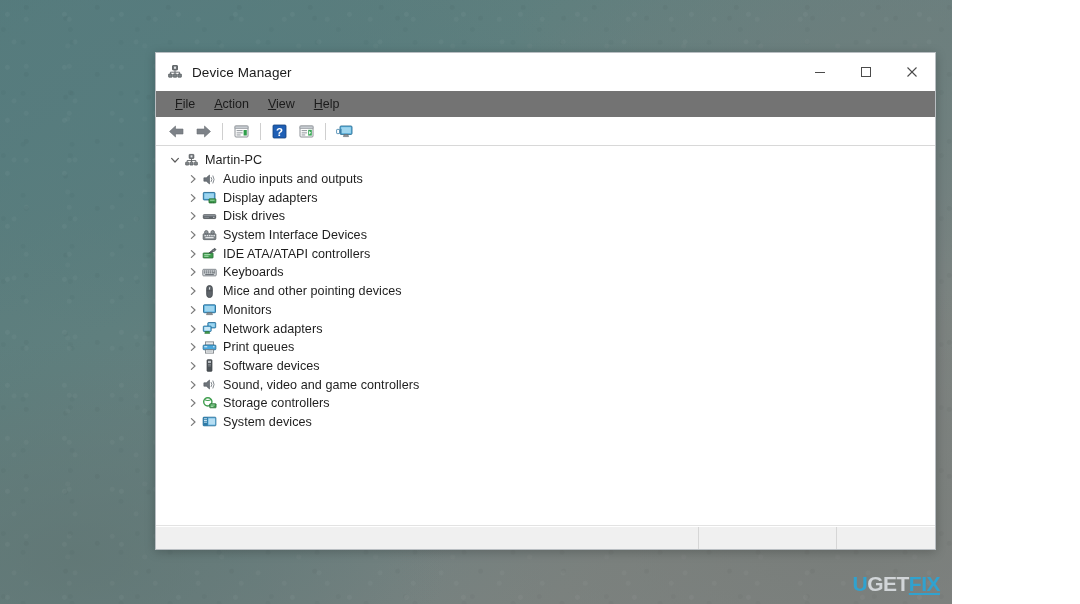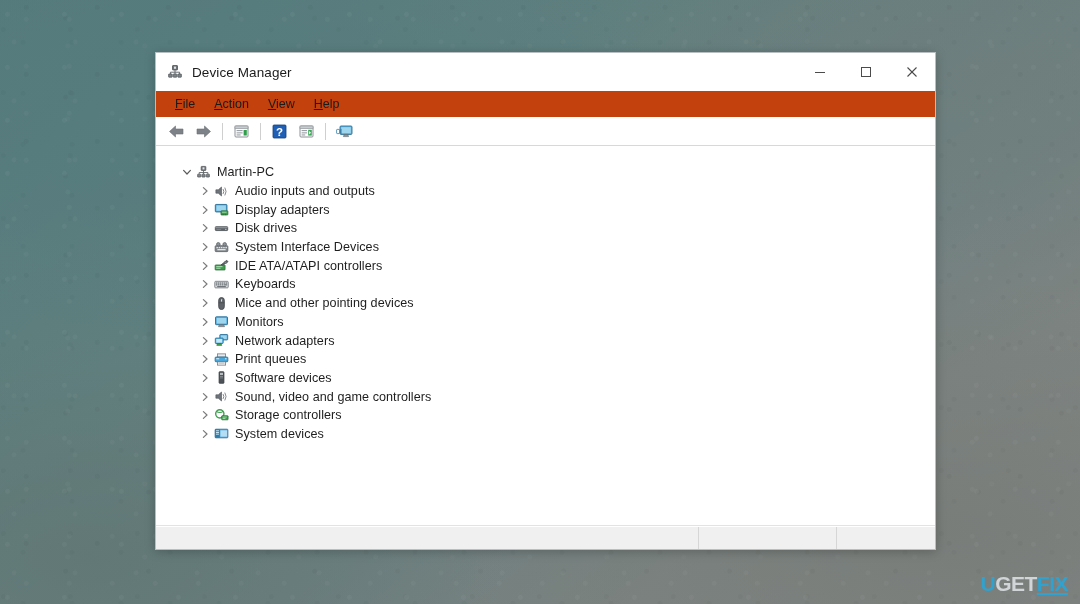--- a/index.html
+++ b/index.html
@@ -9,21 +9,21 @@
   body {
     width: 1080px;
     height: 604px;
     overflow: hidden;
     font-family: "Liberation Sans", sans-serif;
   }
 
   
   #desktop {
     position: relative;
-    width: 1080px;
+    width: 952px;
     height: 604px;
     background-color: #5d7b7d;
     background-image:
       radial-gradient(ellipse 70% 60% at 18% 18%, rgba(86,124,126,0.95) 0%, rgba(86,124,126,0) 62%),
       radial-gradient(ellipse 80% 70% at 88% 88%, rgba(120,125,122,0.95) 0%, rgba(120,125,122,0) 60%),
       radial-gradient(ellipse 60% 50% at 92% 12%, rgba(110,126,124,0.7) 0%, rgba(110,126,124,0) 65%),
       radial-gradient(ellipse 60% 55% at 8% 92%, rgba(96,118,116,0.8) 0%, rgba(96,118,116,0) 65%),
       linear-gradient(145deg, #557a7c 0%, #5f7f7e 32%, #6d8080 58%, #7c8380 78%, #848684 100%);
   }
   
@@ -94,21 +94,21 @@
     align-items: center;
     justify-content: center;
     cursor: default;
   }
   .glyph-min, .glyph-max, .glyph-close { display: block; }
 
   
   .menubar {
     height: 26px;
     min-height: 26px;
-    background: #c2410c;
+    background: #737373;
     display: flex;
     align-items: center;
     padding-left: 10px;
     border-bottom: 1px solid #ffffff;
   }
   .menu-item {
     font-size: 12.5px;
     color: #1b1b1b;
     padding: 3px 10px 3px 9px;
     cursor: default;
@@ -143,21 +143,21 @@
   }
 
   
   .content {
     flex: 1;
     background: #ffffff;
     overflow: hidden;
     padding-top: 5px;
     border-bottom: 1px solid #e3e3e3;
   }
-  .tree { padding: 0; margin: 12px; text-align: center; }
+  .tree { padding: 0; margin: 0; text-align: center; }
 
   .node {
     display: flex;
     align-items: center;
     height: 18.7px;
     cursor: default;
     white-space: nowrap;
   }
   .node .twisty {
     width: 16px;

